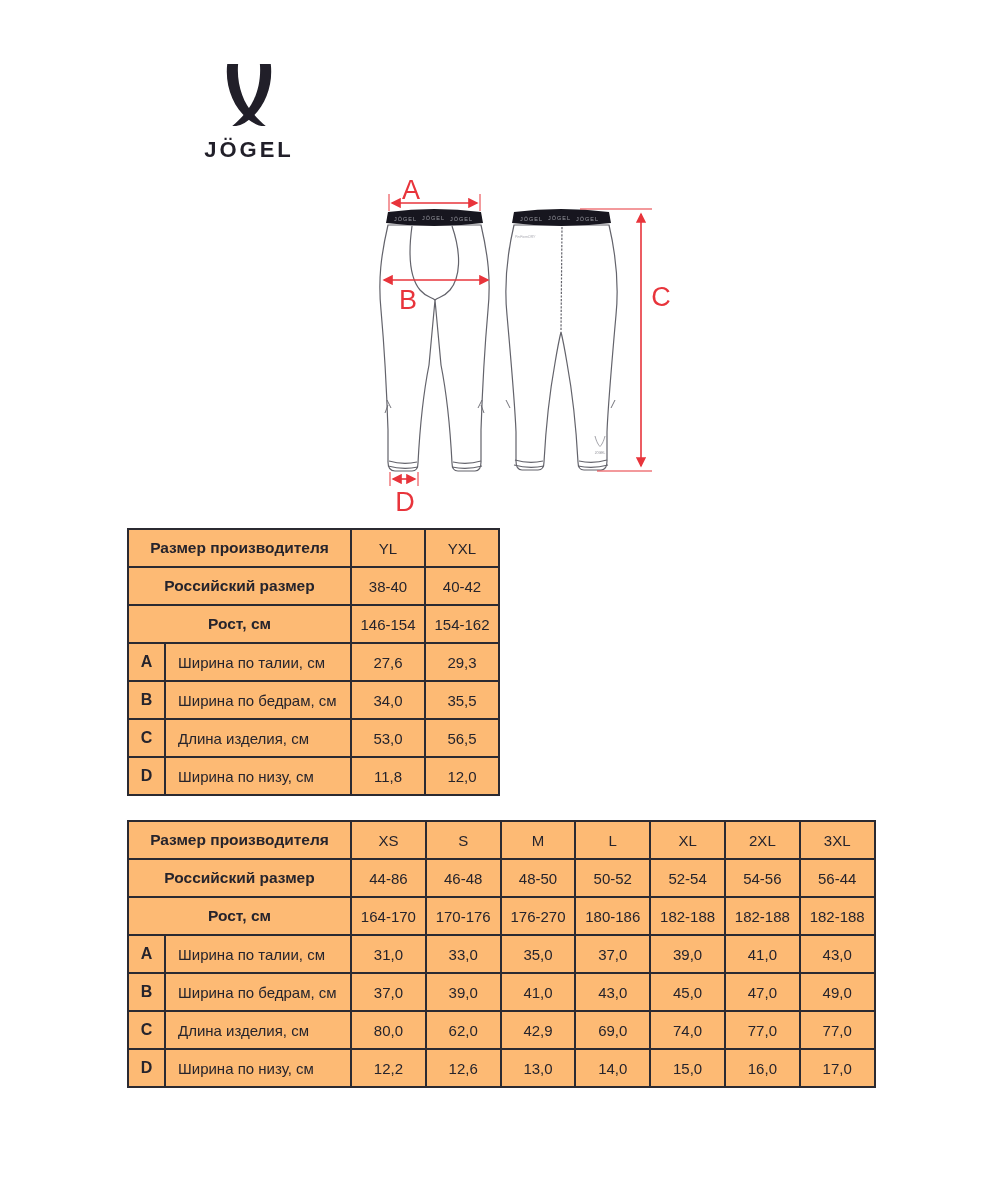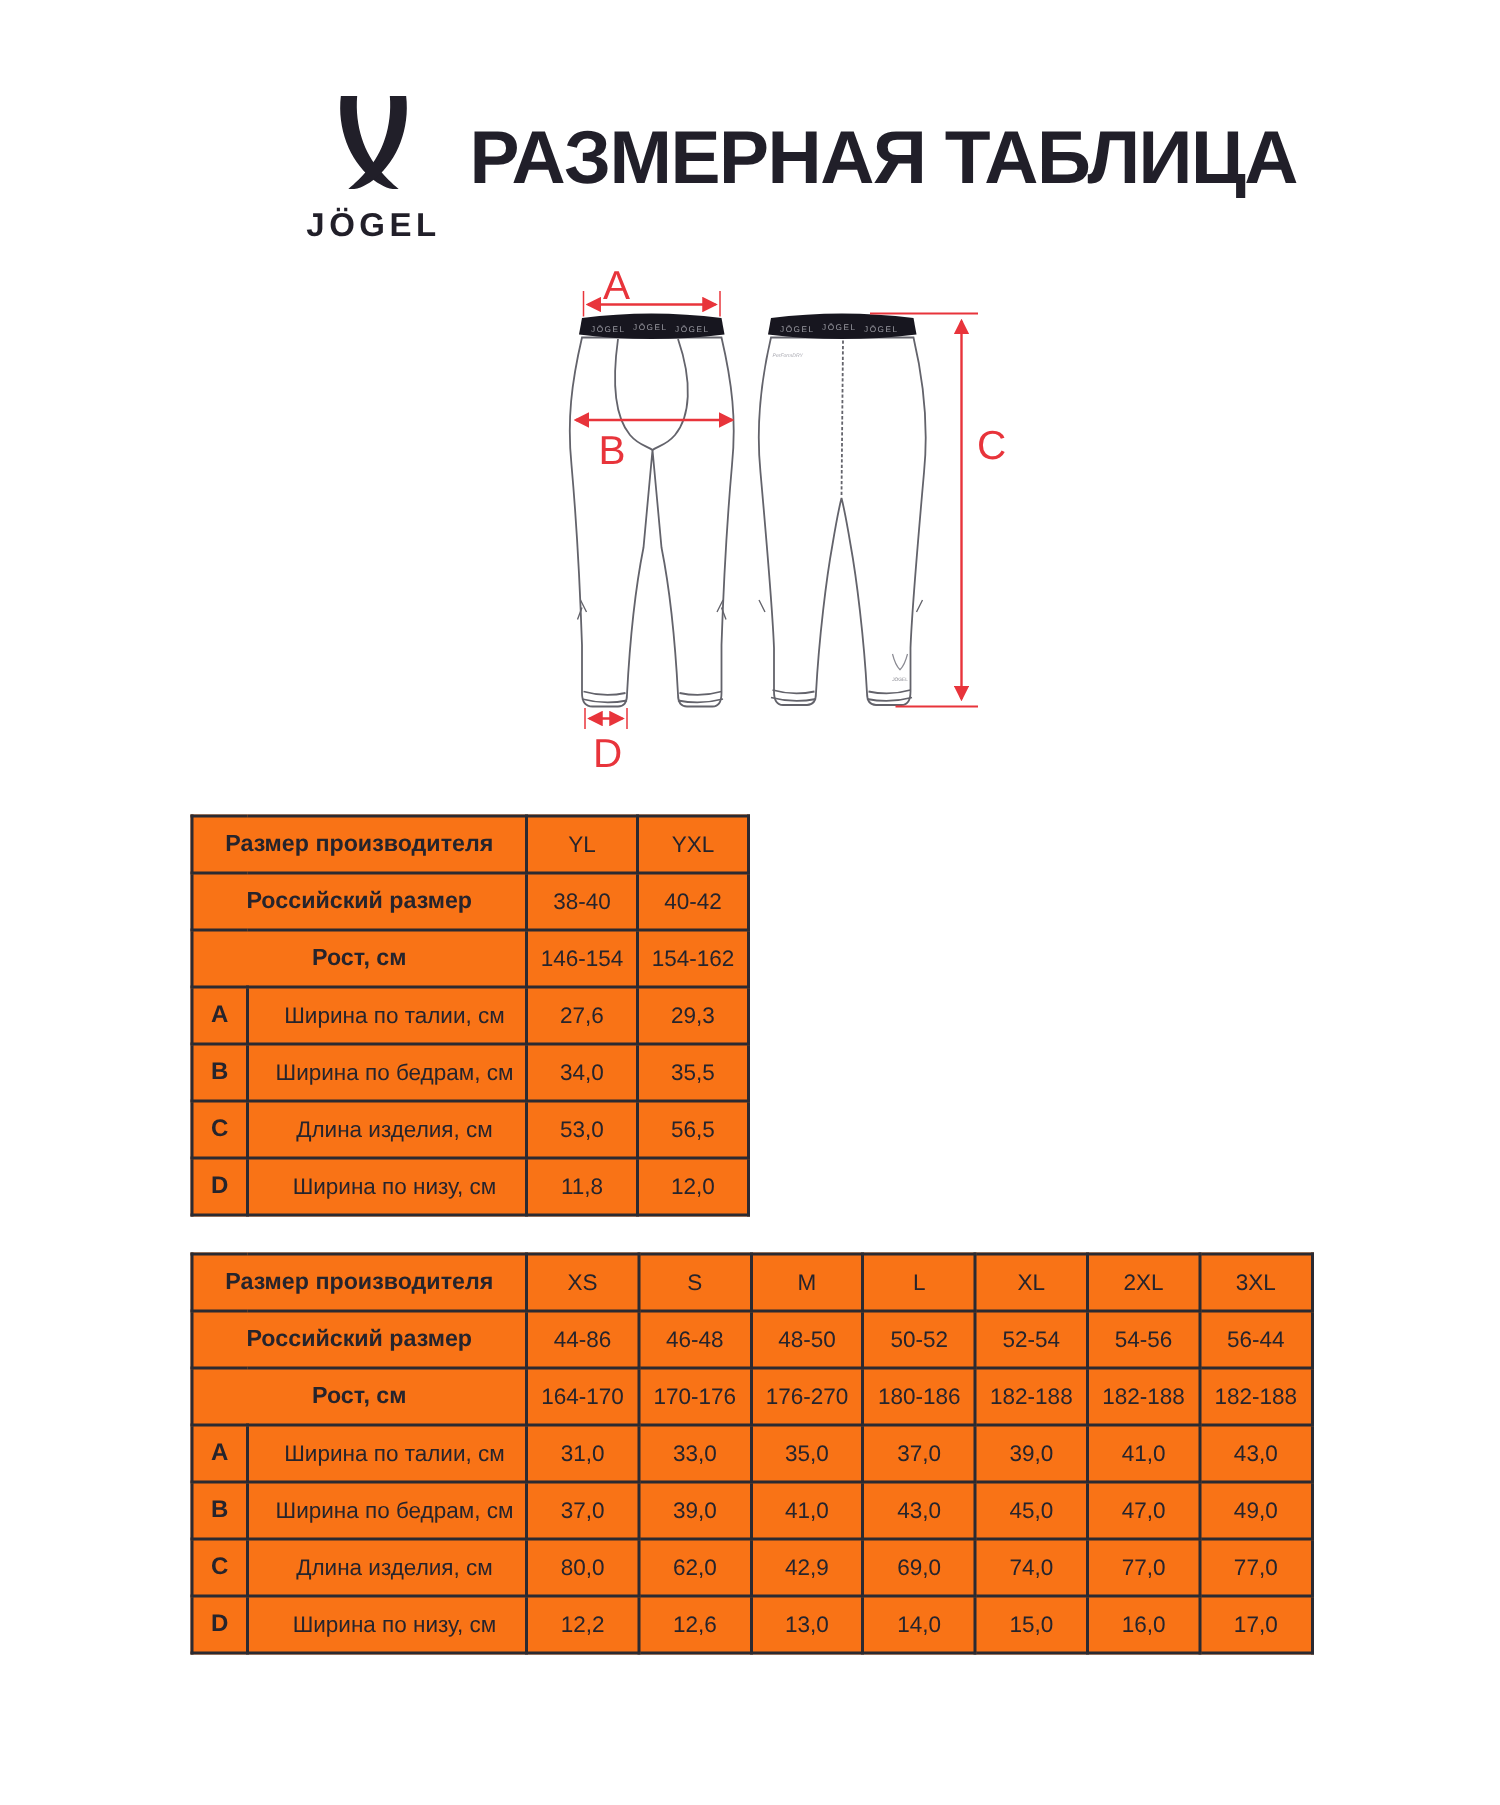--- a/index.html
+++ b/index.html
@@ -10,43 +10,42 @@
   .logo{position:absolute;left:196px;top:64px;width:106px;text-align:center;}
   .logo svg{display:block;margin:0 auto;}
   .logo .wordmark{font-weight:bold;font-size:22px;letter-spacing:3px;color:#211f29;margin-top:1px;}
   .title{position:absolute;left:313px;top:76px;margin:0;font-size:50px;font-weight:bold;
          letter-spacing:-1px;color:#211f29;white-space:nowrap;}
 
   
   .drawing{position:absolute;left:352px;top:170px;}
 
   
-  table{border-collapse:collapse;position:absolute;table-layout:fixed;background:#f97316;margin-top:15px;}
+  table{border-collapse:collapse;position:absolute;table-layout:fixed;background:#fdba74;}
   .t-youth{left:127px;top:528px;width:371px;}
   .t-adult{left:127px;top:820px;width:747px;}
   td{border:2px solid #2b2a31;height:36px;text-align:center;vertical-align:middle;
      font-size:15px;padding:0 2px;color:#26242c;}
   td.hd{font-weight:bold;font-size:15.5px;}
-  td.lbl{text-align:center;padding-left:12px;}
+  td.lbl{text-align:left;padding-left:12px;}
   td.letter{font-weight:bold;font-size:16px;}
 </style>
 </head>
 <body>
 
 <div class="page">
 
   <div class="logo">
     <svg width="84" height="72" viewBox="0 0 100 86">
       <path fill="#211f29" d="M24,0 L37,0 C35,24 43,46 55,59 C59,64 65,70 70,74 C63,75 55,71 48,65 C31,51 21,26 24,0 Z"></path>
       <path fill="#211f29" d="M76,0 L63,0 C65,24 57,46 45,59 C41,64 35,70 30,74 C37,75 45,71 52,65 C69,51 79,26 76,0 Z"></path>
     </svg>
     <div class="wordmark">JÖGEL</div>
   </div>
 
-  <h1 class="title">РАЗМЕРНАЯ ТАБЛИЦА</h1>
 
   <svg class="drawing" width="330" height="350" viewBox="0 0 330 350">
     <defs>
       <marker id="arr" viewBox="0 0 10 10" refX="8.5" refY="5" markerWidth="6.5" markerHeight="6.5" orient="auto-start-reverse">
         <path d="M0,0 L10,5 L0,10 Z" fill="#e8343b"></path>
       </marker>
     </defs>
 
     <g stroke="#63636b" fill="none" stroke-width="1.2">
       <path fill="#ffffff" d="M36,55 C29,85 26,110 29,140 C33,185 35,230 36,260 L36,292 C36,298 38,301 43,301

